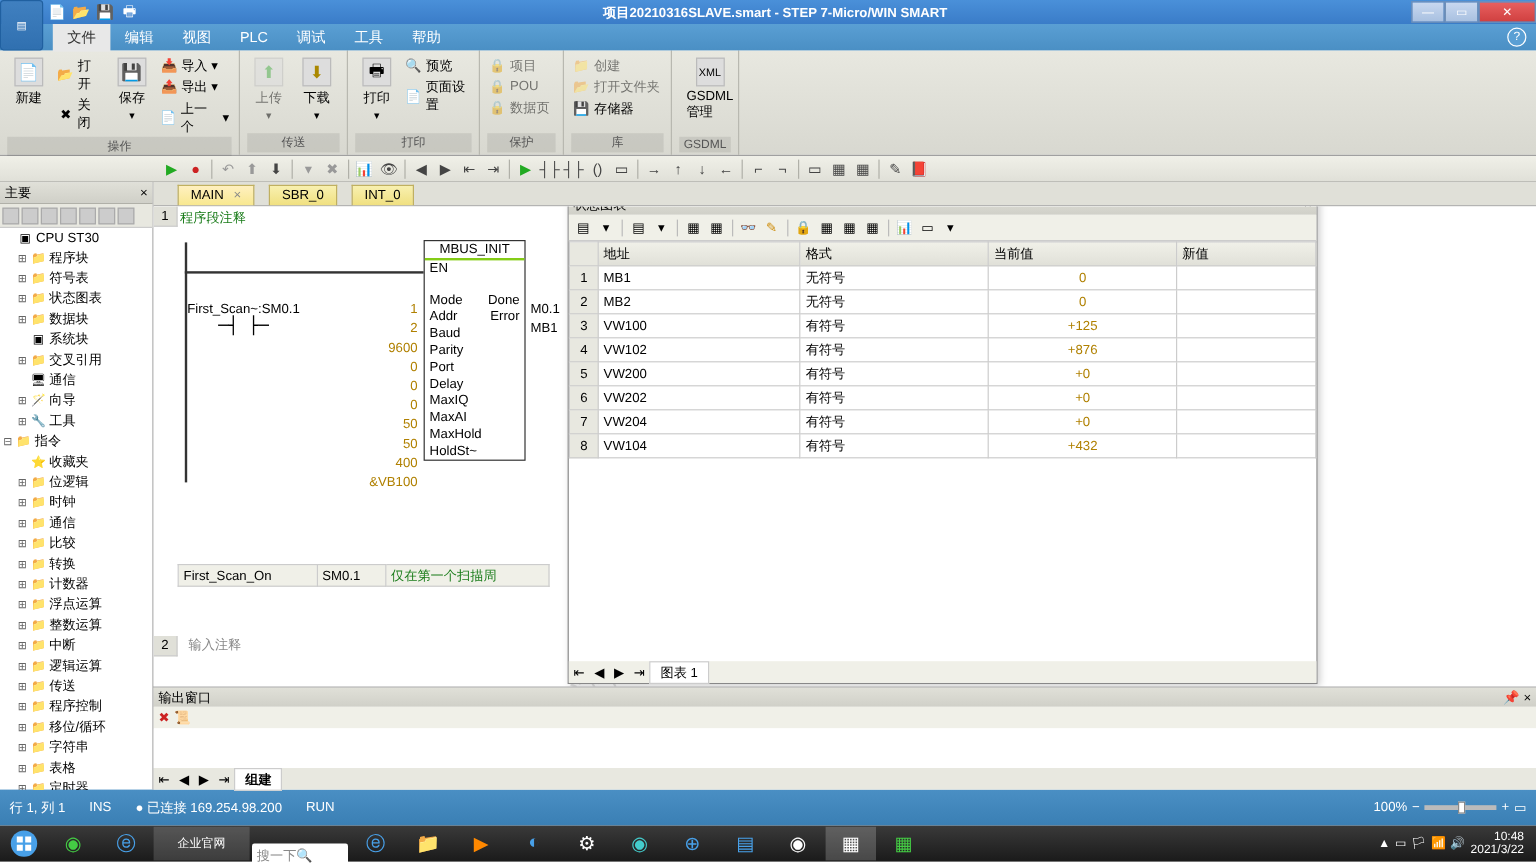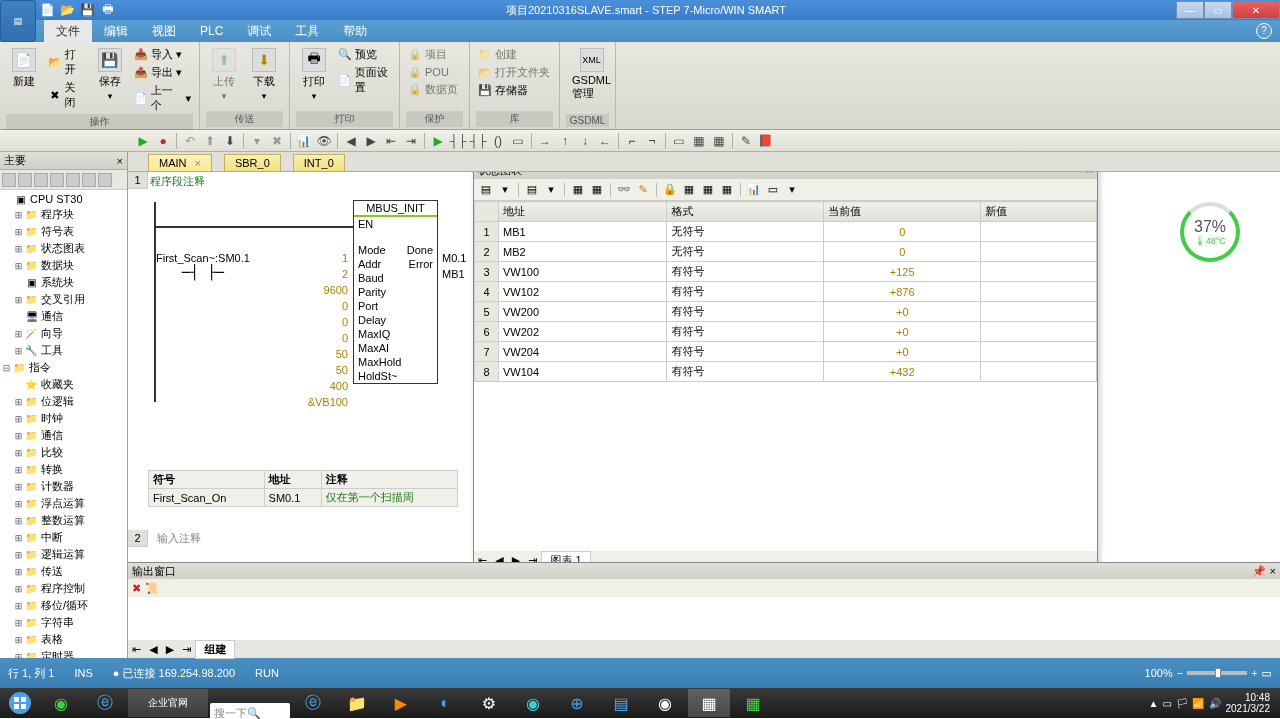--- a/index.html
+++ b/index.html
@@ -2,21 +2,21 @@
 <html><head>
 <meta charset="utf-8">
 <style>
 * { margin: 0; padding: 0; box-sizing: border-box; font-family: "Microsoft YaHei", Arial, sans-serif; }
 body { width: 1280px; height: 719px; background: #fff; overflow: hidden; font-size: 11px; }
 
 
 .titlebar { height: 20px; background: linear-gradient(#4a90d9, #3a7cc8); display: flex; align-items: center; color: #fff; position: relative; }
 .titlebar .qat { display: flex; gap: 4px; padding-left: 40px; }
 .titlebar .qat span { width: 16px; height: 16px; display: inline-flex; align-items: center; justify-content: center; font-size: 12px; }
-.titlebar .title { flex: 1; text-align: center; font-size: 11px; }
+.titlebar .title { flex: 1; text-align: center; font-size: 11px; font-weight: bold; }
 .winbtns { display: flex; }
 .winbtns div { width: 28px; height: 18px; background: linear-gradient(#c8d8f0, #a8c0e0); border: 1px solid #7090b8; display: flex; align-items: center; justify-content: center; font-size: 10px; }
 .winbtns .close { background: linear-gradient(#e86060, #d04040); color: #fff; width: 48px; }
 
 
 .menubar { height: 22px; background: linear-gradient(#5a9fd4, #4a8fc4); display: flex; align-items: center; padding-left: 8px; position: relative; }
 .menubar .appbtn { position: absolute; left: 0; top: -20px; width: 36px; height: 42px; background: linear-gradient(#4080c0, #3070b0); border: 1px solid #2060a0; border-radius: 3px; display: flex; align-items: center; justify-content: center; color: #fff; font-size: 9px; z-index: 2; }
 .menutab { padding: 3px 12px; color: #fff; font-size: 12px; }
 .menutab.active { background: #e8e8e8; color: #333; }
 .help-icon { position: absolute; right: 8px; width: 16px; height: 16px; background: #5a9fd4; border: 1px solid #fff; border-radius: 50%; color: #fff; text-align: center; line-height: 14px; font-size: 10px; }
@@ -101,21 +101,21 @@
 .sptabs .nav { padding: 0 4px; cursor: pointer; }
 .sptabs .tab { padding: 1px 8px; background: #fff; border: 1px solid #ccc; text-align: right; }
 
 
 .gauge { position: absolute; right: 20px; top: 200px; width: 70px; height: 70px; }
 .gauge .circ { width: 60px; height: 60px; border-radius: 50%; border: 4px solid #4c4; border-top-color: #ddd; display: flex; flex-direction: column; align-items: center; justify-content: center; }
 .gauge .pct { font-size: 16px; color: #555; }
 .gauge .temp { font-size: 9px; color: #4c4; }
 
 
-.output { height: 96px; border-top: 1px solid #888; display: flex; flex-direction: column; }
+.output { height: 86px; border-top: 1px solid #888; display: flex; flex-direction: column; }
 .output .hdr { height: 16px; background: linear-gradient(#e0e0d8, #d0d0c8); padding: 0 4px; font-size: 11px; display: flex; justify-content: space-between; align-items: center; }
 .output .otb { height: 18px; background: #f0f0e8; display: flex; align-items: center; gap: 4px; padding: 0 4px; }
 .output .body { flex: 1; background: #fff; }
 .output .tabs2 { height: 18px; background: #e8e8e0; display: flex; align-items: center; font-size: 11px; }
 .output .tabs2 .nav { padding: 0 4px; }
 .output .tabs2 .tab { padding: 1px 8px; background: #fff; border: 1px solid #ccc; font-weight: bold; }
 
 
 .statusbar { height: 30px; background: linear-gradient(#4a8fc4, #3a7fb4); color: #fff; display: flex; align-items: center; font-size: 11px; gap: 20px; padding: 0 8px; }
 .statusbar .spacer { flex: 1; }
@@ -555,25 +555,20 @@
       <div class="pinlbl gold" style="left:180px;top:192px;width:40px">50</div>
       <div class="pinlbl gold" style="left:180px;top:208px;width:40px">400</div>
       <div class="pinlbl gold" style="left:175px;top:224px;width:45px">&amp;VB100</div>
 
       <div class="pinout" style="left:314px;top:80px">M0.1</div>
       <div class="pinout" style="left:314px;top:96px">MB1</div>
 
       <div class="symtable" style="top:298px;bottom:auto">
         <table>
           <tbody>
-              <tr>
-                <th>符号</th>
-                <th>地址</th>
-                <th>注释</th>
-              </tr>
           <tr>
                 <td>First_Scan_On</td>
                 <td>SM0.1</td>
                 <td class="green">仅在第一个扫描周</td>
               </tr>
         </tbody>
           </table>
       </div>
 
       <div class="net2">
@@ -681,26 +676,20 @@
           <span class="nav">⇤</span>
           <span class="nav">◀</span>
           <span class="nav">▶</span>
           <span class="nav">⇥</span>
           <span class="tab">图表 1</span>
         </div>
       </div>
 
       <div class="watermark">西门子工业技术支持 support.industry.siemens.com/cs</div>
 
-      <div class="gauge" style="right:30px;top:30px">
-        <div class="circ">
-          <div class="pct">37%</div>
-          <div class="temp">🌡<span>48°C</span></div>
-        </div>
-      </div>
     </div>
 
     <div class="output">
       <div class="hdr">
           <span>输出窗口</span>
           <span><span>📌</span> <span>×</span></span>
         </div>
       <div class="otb">
           <span style="color:#c22">✖</span>
           <span>📜</span>

